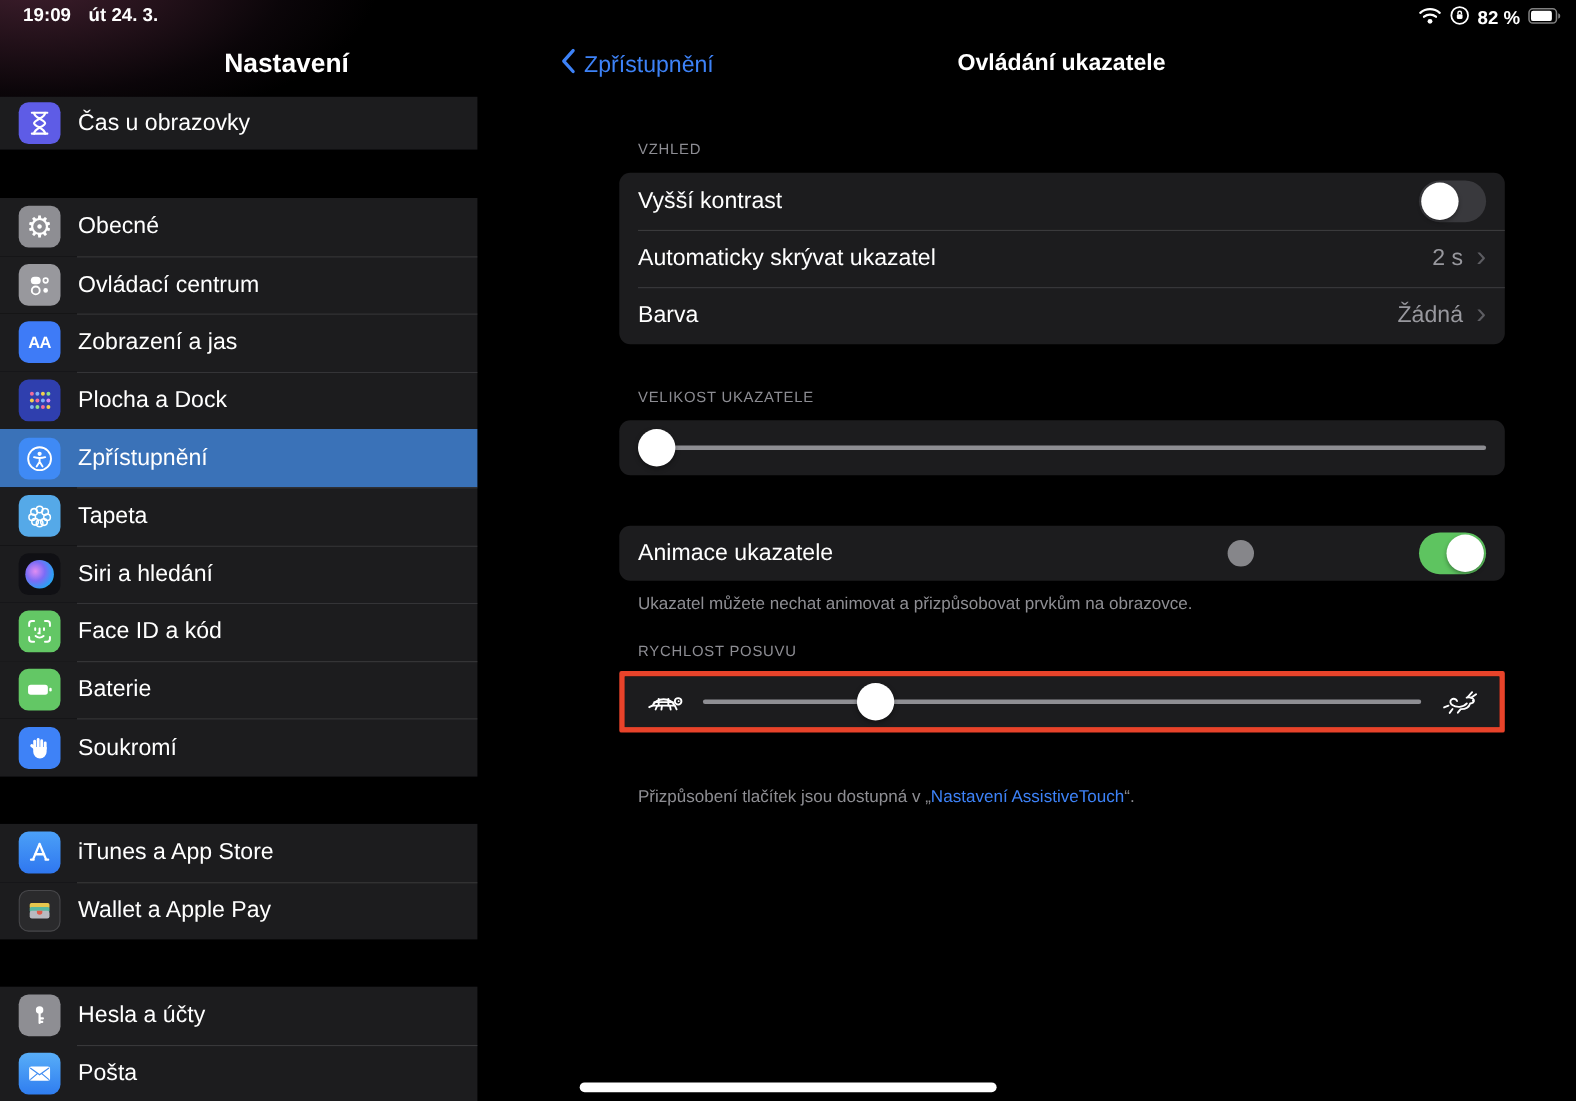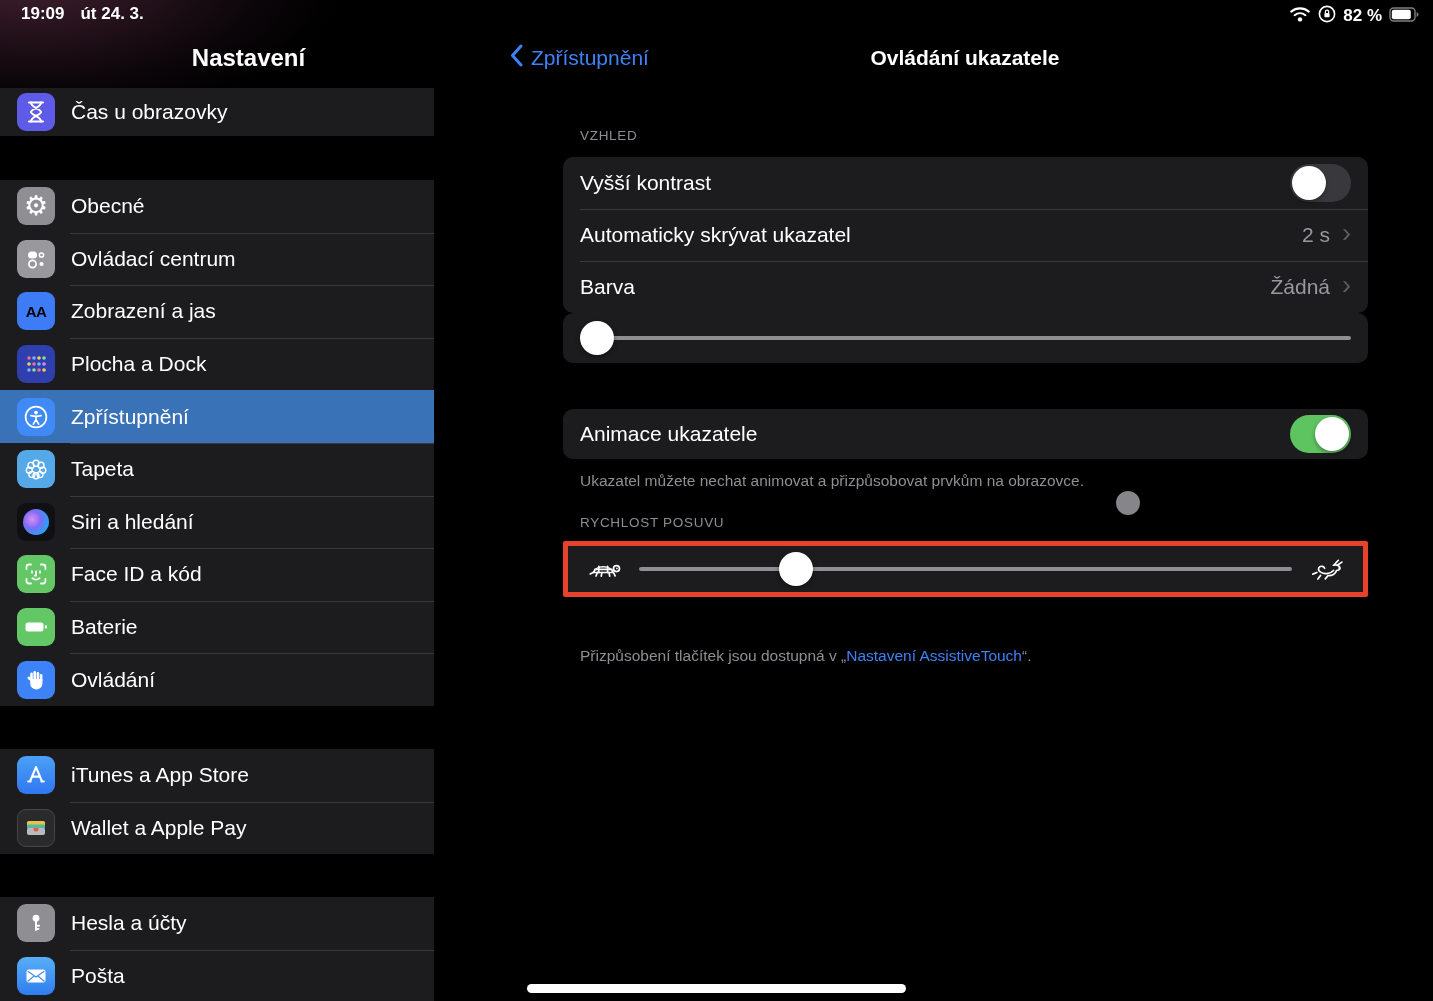--- a/index.html
+++ b/index.html
@@ -6,35 +6,35 @@
   html,body { width:1433px; height:1001px; background:#000; overflow:hidden;
     font-family:"Liberation Sans","DejaVu Sans",sans-serif; -webkit-font-smoothing:antialiased; }
 
   
   .sidebar { position:absolute; left:0; top:0; width:497px; height:1001px; background:#000;padding-left:12px; }
   .sidebar-tint { position:absolute; inset:0; height:200px; pointer-events:none;
     background:radial-gradient(420px 190px at 30px -20px, rgba(128,62,92,.50), rgba(60,30,50,.18) 55%, transparent 75%); }
   .status-left { position:absolute; left:21px; top:4px; color:#fff; font-size:17px; z-index:3; }
   .status-left .time { font-weight:700; margin-right:16px; }
   .status-left .date { font-weight:600; }
-  .sidebar-title { position:absolute; left:0; top:44px; width:497px; text-align:center;
+  .sidebar-title { position:absolute; left:12px; top:44px; width:497px; text-align:center;
     color:#fff; font-size:24px; font-weight:700; z-index:3; }
 
   .srows { position:absolute; left:0; top:88px; width:434px; z-index:2; }
   .sgap  { height:44px; background:#000; }
   .sgap2 { height:43px; background:#000; }
   .srow { position:relative; height:52.6px; background:#1c1c1e; display:flex; align-items:center; }
   .srow.first-row { height:48px; }
   .srow + .srow::before { content:""; position:absolute; left:70px; right:0; top:0; height:1px; background:#38383a; }
   .srow.sel { background:#3a72b8; }
   .srow.sel::before { display:none; }
   .tile { width:38px; height:38px; border-radius:9px; margin-left:17px; flex:0 0 auto;
     display:flex; align-items:center; justify-content:center; color:#fff; overflow:hidden; }
   .slabel { color:#fff; font-size:21px; margin-left:16px; white-space:nowrap; }
-  .aa-glyph { font-size:15px; font-weight:700; letter-spacing:-.5px; color:#000000; }
+  .aa-glyph { font-size:15px; font-weight:700; letter-spacing:-.5px; color:#ffffff; }
   .gear-glyph { font-size:27px; line-height:1; color:#fff; }
   .siri-orb { width:26px; height:26px; border-radius:50%;
     background:radial-gradient(circle at 35% 40%, #e08df2 0%, #7b6cf6 38%, #2f9df5 70%, #17c8dd 100%); filter:blur(.4px); }
 
   
   .detail { position:absolute; left:497px; top:0; width:936px; height:804px; background:#000; }
   .status-right { position:absolute; right:14px; top:5px; display:flex; align-items:center; gap:7px; z-index:5; }
   .status-right .pct { color:#fff; font-size:17px; font-weight:600; }
 
   .back-btn { position:absolute; left:13px; top:44px; display:flex; align-items:center; gap:8px;
@@ -210,21 +210,21 @@
             <g fill="#fff">
               <rect x="6.2" y="4.5" width="2.6" height="9" rx="1.3"></rect>
               <rect x="9.4" y="3" width="2.6" height="10" rx="1.3"></rect>
               <rect x="12.6" y="4" width="2.6" height="9.5" rx="1.3"></rect>
               <rect x="15.8" y="6" width="2.6" height="8" rx="1.3"></rect>
               <path d="M6.2 11h12.2v4.5a6.1 6.1 0 01-6.1 6.1 6.1 6.1 0 01-6.1-6.1z"></path>
               <path d="M6.3 12.7L3.9 10.9a1.4 1.4 0 011.7-2.2l2.3 1.8z"></path>
             </g>
           </svg>
       </span>
-      <span class="slabel">Ovládání</span>
+      <span class="slabel">Soukromí</span>
     </div>
     <div class="sgap2"></div>
 
     <div class="srow">
       <span class="tile" style="background:linear-gradient(#4ba0f7,#2f77f0)">
         <svg width="26" height="26" viewBox="0 0 26 26">
             <g fill="none" stroke="#fff" stroke-width="2.1" stroke-linecap="round">
               <path d="M13 5.2L7 19.5M13 5.2l6 14.3M8.9 14.6h8.2M5.2 19.5h2.4M18.4 19.5h2.4"></path>
             </g>
           </svg>
@@ -312,20 +312,21 @@
         <span class="val">2 s</span>
         <span class="chev">›</span>
       </div>
       <div class="crow">
         <span class="lbl">Barva</span>
         <span class="val">Žádná</span>
         <span class="chev">›</span>
       </div>
     </div>
 
+    <div class="sec-label" style="margin-top:40px;margin-bottom:9px">VELIKOST UKAZATELE</div>
     <div class="card slider-card">
       <div class="slider">
         <div class="track"></div>
         <div class="knob knob-0"></div>
       </div>
     </div>
 
     <div class="card" style="margin-top:46px">
       <div class="crow" style="height:50px">
         <span class="lbl">Animace ukazatele</span>

